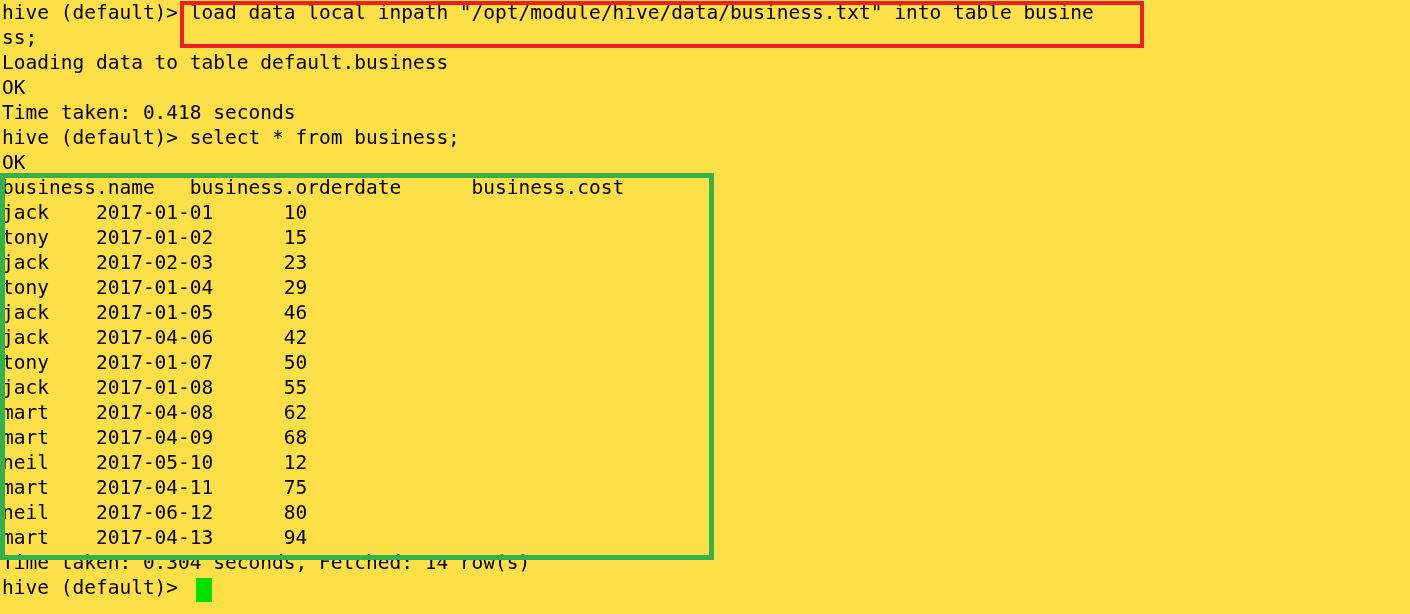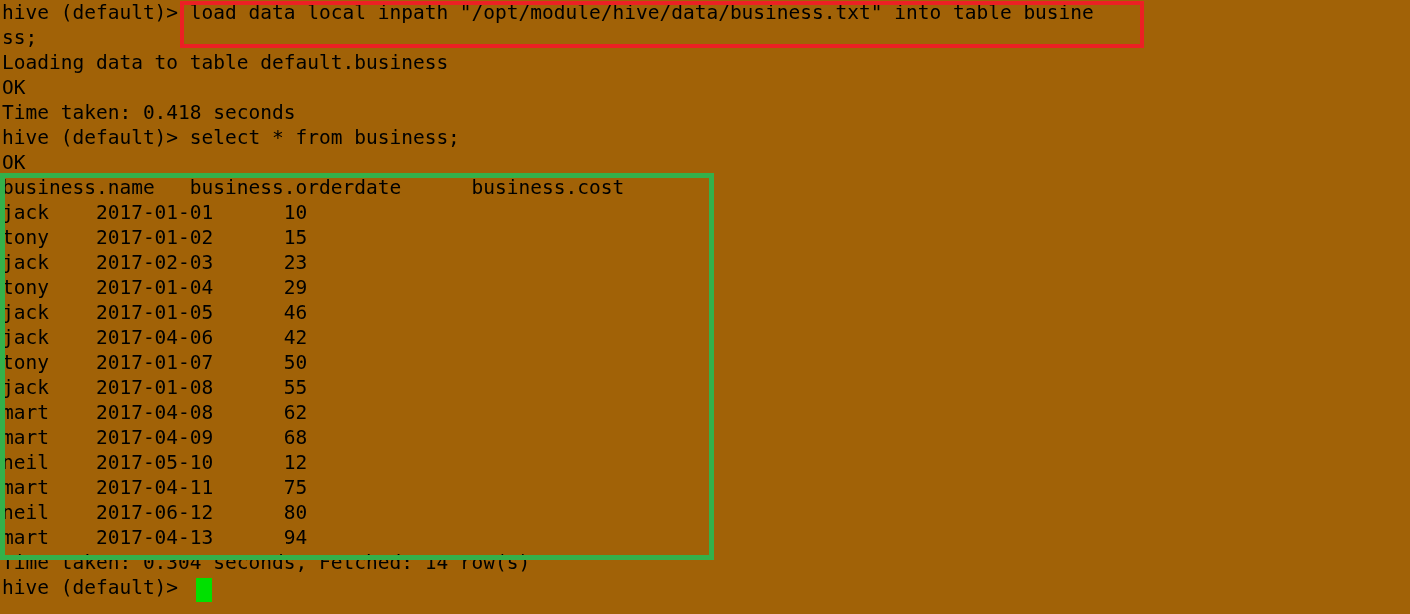--- a/index.html
+++ b/index.html
@@ -12,21 +12,21 @@
     width: 1410px;
     height: 614px;
     overflow: hidden;
     font-family: "DejaVu Sans Mono", "Liberation Mono", monospace;
   }
 
   #terminal {
     position: relative;
     width: 1410px;
     height: 614px;
-    background: #a16207;
+    background: #fde047;
     color: #000000;
     font-family: "DejaVu Sans Mono", "Liberation Mono", monospace;
     font-size: 19.5px;
     line-height: 25px;
     letter-spacing: 0px;
   }
 
   .console-text {
     position: absolute;
     top: 0;

